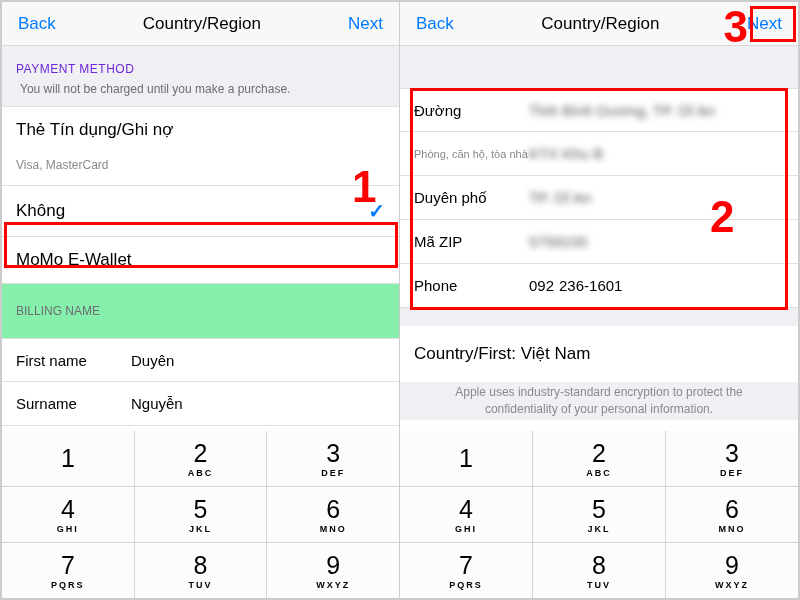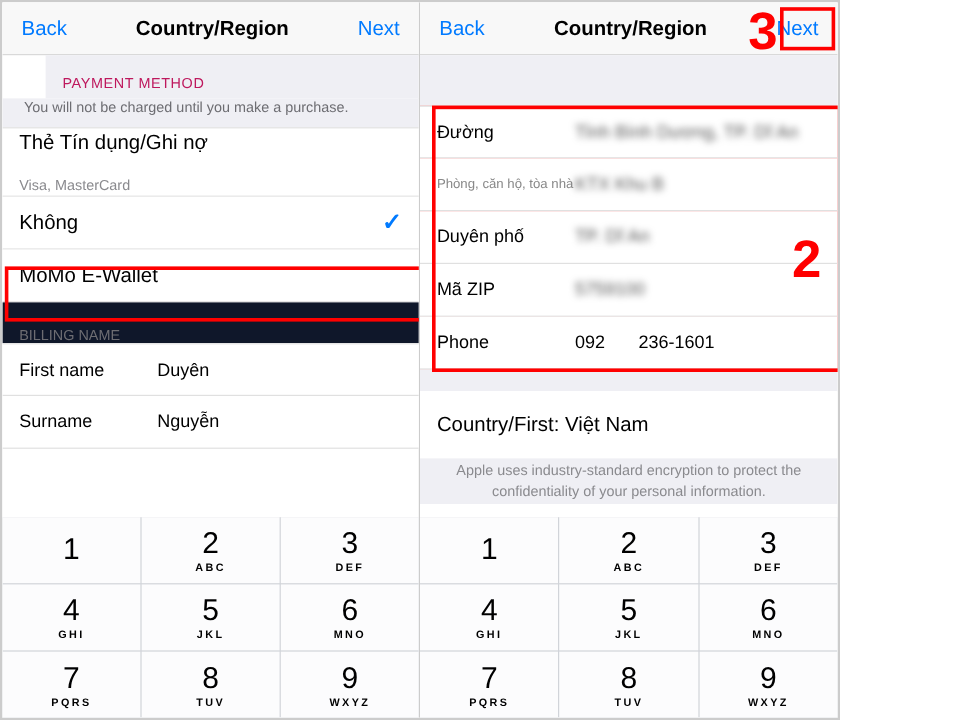--- a/index.html
+++ b/index.html
@@ -1,47 +1,47 @@
 <!DOCTYPE html>
 <html><head>
 <meta charset="utf-8">
 <style>
 * { margin: 0; padding: 0; box-sizing: border-box; font-family: -apple-system, "Helvetica Neue", Helvetica, Arial, sans-serif; }
 body { width: 800px; height: 600px; background: #fff; overflow: hidden; position: relative; }
-.screens { display: flex; width: 700px; height: 600px; border: 2px solid #ccc; }
+.screens { display: flex; width: 800px; height: 600px; border: 2px solid #ccc; }
 .screen { width: 398px; height: 596px; background: #fff; position: relative; overflow: hidden; border-right: 1px solid #ccc; }
 .screen:last-child { border-right: none; }
 .navbar { height: 44px; display: flex; align-items: center; justify-content: space-between; background: #f8f8f8; border-bottom: 1px solid #d9d9d9; padding: 0 10px; }
 .nav-btn { color: #007aff; font-size: 17px; background: none; border: none; cursor: pointer; padding: 4px 6px; }
-.nav-title { font-size: 17px; font-weight: 700; color: #000; }
-.section-header { padding: 16px 14px 6px; background: #efeff4; font-size: 12px; color: #be185d; text-transform: uppercase; letter-spacing: 0.5px; margin-left: 36px; }
+.nav-title { font-size: 17px; font-weight: 400; color: #000; }
+.section-header { padding: 16px 14px 6px; background: #efeff4; font-size: 12px; color: #6d28d9; text-transform: uppercase; letter-spacing: 0.5px; }
 .section-sub { padding: 0 18px 10px; background: #efeff4; font-size: 12px; color: #6d6d72; }
-.row { background: #fff; border-bottom: 1px solid #e0e0e0; padding: 2px 14px; display: flex; align-items: center; min-height: 44px; }
+.row { background: #fff; border-bottom: 1px solid #e0e0e0; padding: 13px 14px; display: flex; align-items: center; min-height: 44px; }
 .row.first { border-top: 1px solid #e0e0e0; }
 .row-main { flex: 1; display: flex; flex-direction: column; }
 .row-title { font-size: 17px; color: #000; }
 .row-sub { font-size: 12px; color: #8a8a8e; margin-top: 18px; }
 .checkmark { color: #007aff; font-size: 20px; font-weight: bold; }
-.billing-header { padding: 20px 14px 0; background: #0f172a; font-size: 12px; color: #6d6d72; text-transform: uppercase; }
+.billing-header { padding: 20px 14px 20px; background: #86efac; font-size: 12px; color: #6d6d72; text-transform: uppercase; }
 .field-row { background: #fff; border-bottom: 1px solid #e0e0e0; padding: 10px 14px; display: flex; align-items: center; min-height: 44px; }
 .field-row.first { border-top: 1px solid #e0e0e0; }
 .field-label { width: 115px; font-size: 15px; color: #000; flex-shrink: 0; }
 .field-label.small { font-size: 11px; color: #888; }
 .field-value { font-size: 15px; color: #000; flex: 1; }
 .field-value.blur { filter: blur(3px); color: #555; }
 .content-pane { background: #ef4444; }
 .keypad { position: absolute; bottom: 0; left: 0; right: 0; background: #d1d4d9; display: grid; grid-template-columns: 1fr 1fr 1fr; gap: 1px; }
 .key { background: #fcfcfd; height: 55px; display: flex; flex-direction: column; align-items: center; justify-content: center; cursor: pointer; }
 .key-num { font-size: 25px; color: #000; }
 .key-letters { font-size: 9px; letter-spacing: 2px; color: #000; font-weight: bold; }
 .country-row { background: #fff; padding: 18px 14px; font-size: 17px; color: #000; }
 .disclaimer { background: #efeff4; padding: 2px 24px; font-size: 12px; color: #8a8a8e; text-align: center; line-height: 1.4; }
 .annot { position: absolute; border: 3px solid #ff0000; pointer-events: none; }
 .annot-num { position: absolute; color: #ff0000; font-size: 44px; font-weight: 900; pointer-events: none; font-family: Arial, sans-serif; }
-.phone-split { display: flex; gap: 28px; }
+.phone-split { display: flex; gap: 5px; }
 </style>
 </head>
 <body>
 
 <div class="screens">
 
   <div class="screen">
     <div class="navbar">
       <button class="nav-btn">Back</button>
       <div class="nav-title">Country/Region</div>

